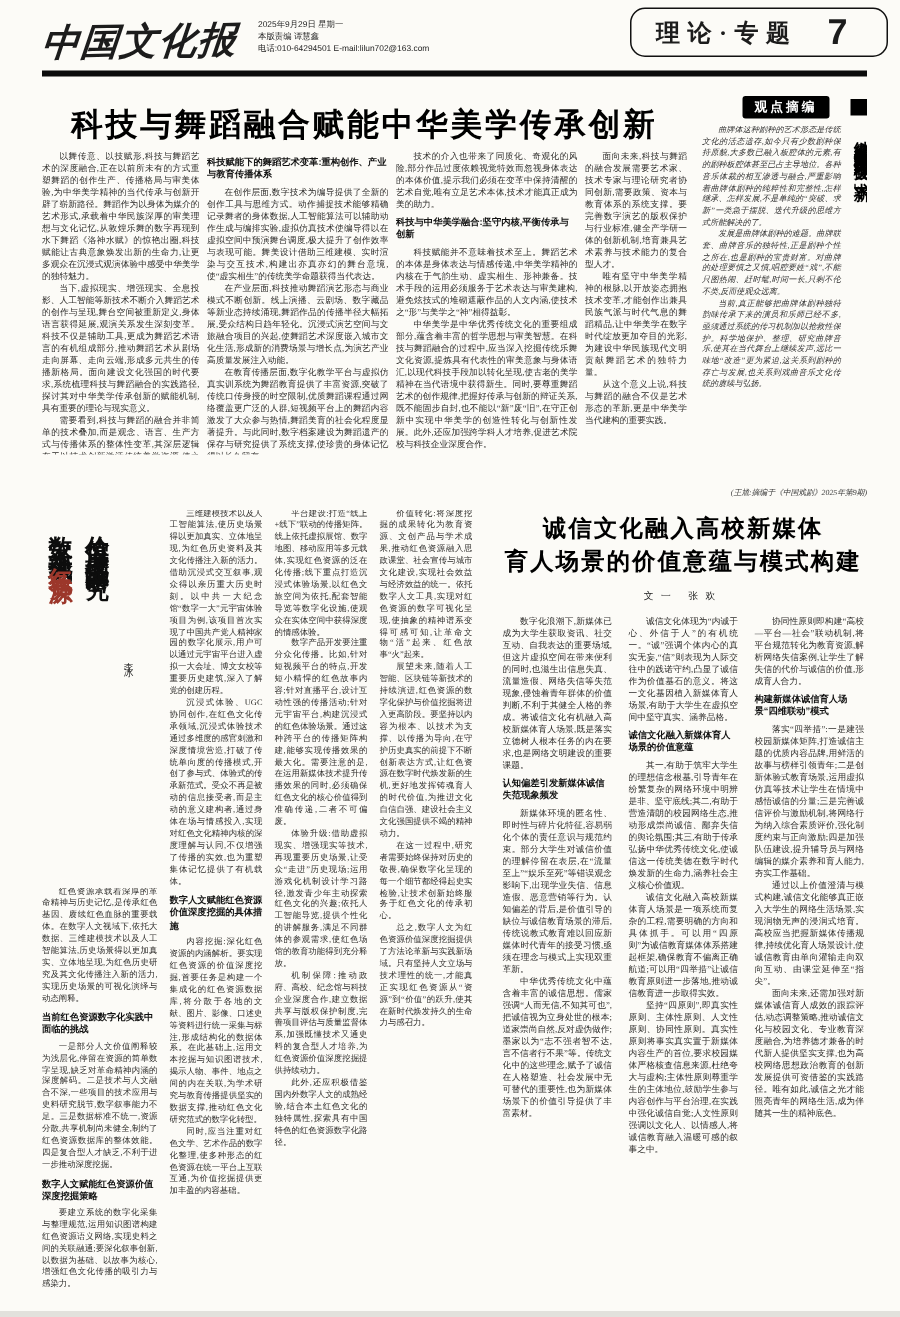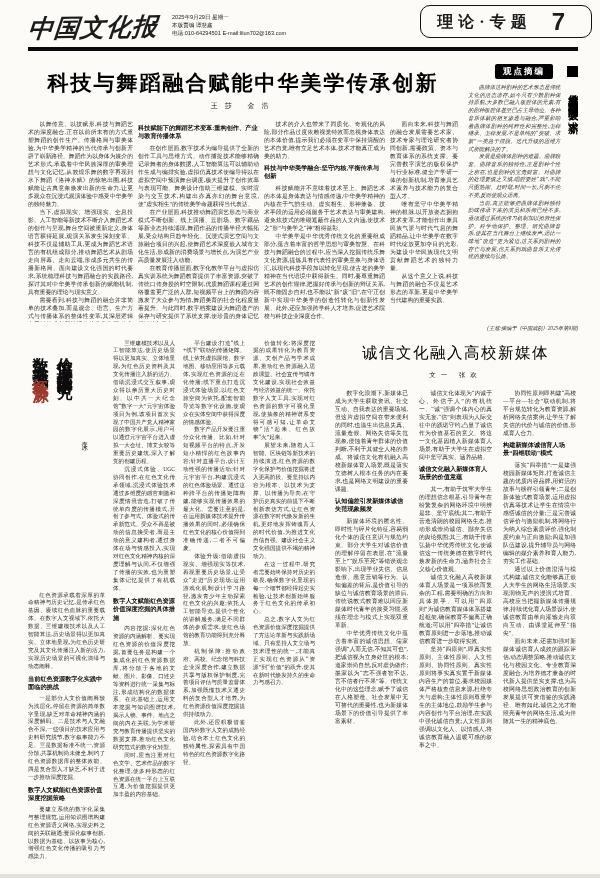--- a/index.html
+++ b/index.html
@@ -53,21 +53,21 @@
   .vtitle{height:244px;display:flex;gap:6px;padding:4px 0 0 3px;}
   .vt{writing-mode:vertical-rl;font-weight:700;font-size:16px;letter-spacing:3px;line-height:1.15;
       font-family:"DejaVu Serif",serif;color:#0d0d0d;}
   .vt .red{color:#9c372b;}
   .vtauthor{writing-mode:vertical-rl;font-size:6.5px;letter-spacing:3px;margin-top:92px;color:#222;}
   .colAtext{flex:1;overflow:hidden;margin-top:4px;}
   .tcol{width:62px;overflow:hidden;}
   .leftart .para,.colAtext .para{font-size:5.6px;line-height:7.9px;}
 
   .rightart{width:241px;}
-  .rhead{text-align:center;font-weight:400;font-size:15.5px;line-height:22px;letter-spacing:1.5px;
+  .rhead{text-align:center;font-weight:700;font-size:15.5px;line-height:22px;letter-spacing:1.5px;
          color:#000;margin-top:2px;white-space:nowrap;}
   .rbyline{text-align:center;font-size:6.5px;letter-spacing:5px;margin:7px 0 9px;color:#222;}
   .rcols{display:flex;gap:11px;height:468px;overflow:hidden;}
   .rcol{width:73px;overflow:hidden;}
 
   .footstrip{position:absolute;left:0;bottom:0;width:600px;height:4px;background:#e2e1dc;}
 </style>
 </head>
 <body>
 
@@ -84,21 +84,20 @@
       <div class="secbox">
         <span class="sectitle">理论·专题</span>
         <span class="pagenum">7</span>
       </div>
     </div>
     <div class="toprule"></div>
 
     <div class="topsec">
       <div class="mainart">
         <h1>科技与舞蹈融合赋能中华美学传承创新</h1>
-        <div class="mbyline">王莎 金浩</div>
         <div class="maincols">
           <div class="mc1">
               <p class="para">以舞传意、以技赋形,科技与舞蹈艺术的深度融合,正在以前所未有的方式重塑舞蹈的创作生产、传播格局与审美体验,为中华美学精神的当代传承与创新开辟了崭新路径。舞蹈作为以身体为媒介的艺术形式,承载着中华民族深厚的审美理想与文化记忆,从敦煌乐舞的数字再现到水下舞蹈《洛神水赋》的惊艳出圈,科技赋能让古典意象焕发出新的生命力,让更多观众在沉浸式观演体验中感受中华美学的独特魅力。</p>
               <p class="para">当下,虚拟现实、增强现实、全息投影、人工智能等新技术不断介入舞蹈艺术的创作与呈现,舞台空间被重新定义,身体语言获得延展,观演关系发生深刻变革。科技不仅是辅助工具,更成为舞蹈艺术语言的有机组成部分,推动舞蹈艺术从剧场走向屏幕、走向云端,形成多元共生的传播新格局。面向建设文化强国的时代要求,系统梳理科技与舞蹈融合的实践路径,探讨其对中华美学传承创新的赋能机制,具有重要的理论与现实意义。</p>
               <p class="para">需要看到,科技与舞蹈的融合并非简单的技术叠加,而是观念、语言、生产方式与传播体系的整体性变革,其深层逻辑在于以技术创新激活传统美学资源,使之转化为符合当代审美期待的艺术表达。</p>
             </div>
           <div class="mc2">
               <h4 class="sub">科技赋能下的舞蹈艺术变革:重构创作、产业与教育传播体系</h4>
               <p class="para">在创作层面,数字技术为编导提供了全新的创作工具与思维方式。动作捕捉技术能够精确记录舞者的身体数据,人工智能算法可以辅助动作生成与编排实验,虚拟仿真技术使编导得以在虚拟空间中预演舞台调度,极大提升了创作效率与表现可能。舞美设计借助三维建模、实时渲染与交互技术,构建出亦真亦幻的舞台意境,使“虚实相生”的传统美学命题获得当代表达。</p>
               <p class="para">在产业层面,科技推动舞蹈演艺形态与商业模式不断创新。线上演播、云剧场、数字藏品等新业态持续涌现,舞蹈作品的传播半径大幅拓展,受众结构日趋年轻化。沉浸式演艺空间与文旅融合项目的兴起,使舞蹈艺术深度嵌入城市文化生活,形成新的消费场景与增长点,为演艺产业高质量发展注入动能。</p>
@@ -170,20 +169,21 @@
             <p class="para">价值转化:将深度挖掘的成果转化为教育资源、文创产品与学术成果,推动红色资源融入思政课堂、社会宣传与城市文化建设,实现社会效益与经济效益的统一。依托数字人文工具,实现对红色资源的数字可视化呈现,使抽象的精神谱系变得可感可知,让革命文物“活”起来、红色故事“火”起来。</p>
             <p class="para">展望未来,随着人工智能、区块链等新技术的持续演进,红色资源的数字化保护与价值挖掘将进入更高阶段。要坚持以内容为根本、以技术为支撑、以传播为导向,在守护历史真实的前提下不断创新表达方式,让红色资源在数字时代焕发新的生机,更好地发挥铸魂育人的时代价值,为推进文化自信自强、建设社会主义文化强国提供不竭的精神动力。</p>
             <p class="para">在这一过程中,研究者需要始终保持对历史的敬畏,确保数字化呈现的每一个细节都经得起史实检验,让技术创新始终服务于红色文化的传承初心。</p>
             <p class="para">总之,数字人文为红色资源价值深度挖掘提供了方法论革新与实践新场域。只有坚持人文立场与技术理性的统一,才能真正实现红色资源从“资源”到“价值”的跃升,使其在新时代焕发持久的生命力与感召力。</p>
           </div>
       </div>
 
       <div class="rightart">
         <div class="rhead">
           <div>诚信文化融入高校新媒体</div>
+          <div>育人场景的价值意蕴与模式构建</div>
         </div>
         <div class="rbyline">文一 张欢</div>
         <div class="rcols">
           <div class="rcol">
               <p class="para">数字化浪潮下,新媒体已成为大学生获取资讯、社交互动、自我表达的重要场域,但这片虚拟空间在带来便利的同时,也滋生出信息失真、流量造假、网络失信等失范现象,侵蚀着青年群体的价值判断,不利于其健全人格的养成。将诚信文化有机融入高校新媒体育人场景,既是落实立德树人根本任务的内在要求,也是网络文明建设的重要课题。</p>
               <h4 class="sub">认知偏差引发新媒体诚信失范现象频发</h4>
               <p class="para">新媒体环境的匿名性、即时性与碎片化特征,容易弱化个体的责任意识与规范约束。部分大学生对诚信价值的理解停留在表层,在“流量至上”“娱乐至死”等错误观念影响下,出现学业失信、信息造假、恶意营销等行为。认知偏差的背后,是价值引导的缺位与诚信教育场景的滞后,传统说教式教育难以回应新媒体时代青年的接受习惯,亟须在理念与模式上实现双重革新。</p>
               <p class="para">中华优秀传统文化中蕴含着丰富的诚信思想。儒家强调“人而无信,不知其可也”,把诚信视为立身处世的根本;道家崇尚自然,反对虚伪做作;墨家以为“志不强者智不达,言不信者行不果”等。传统文化中的这些理念,赋予了诚信在人格塑造、社会发展中无可替代的重要性,也为新媒体场景下的价值引导提供了丰富素材。</p>
             </div>
           <div class="rcol">

